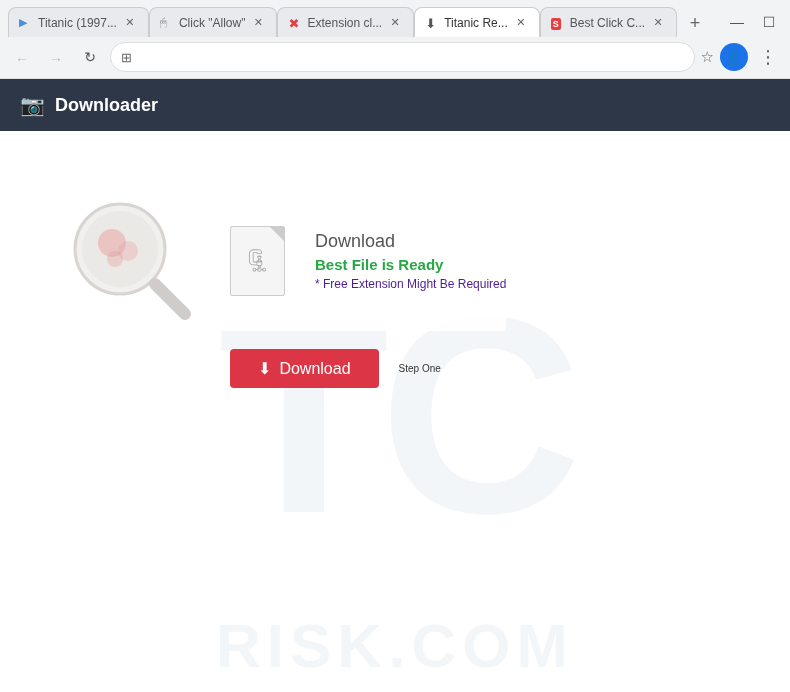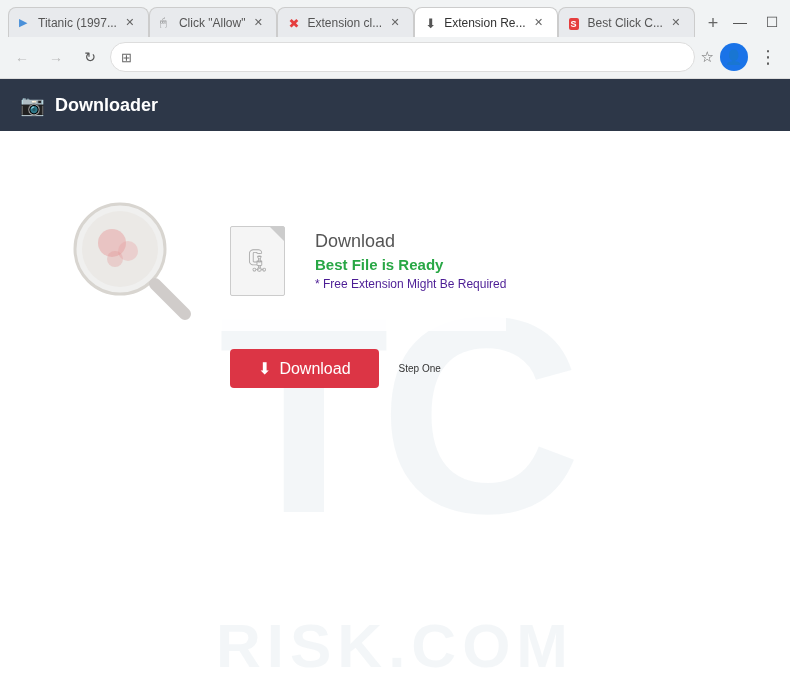--- a/index.html
+++ b/index.html
@@ -164,21 +164,21 @@
       </div>
 
       <div class="tab">
         <span class="tab-favicon favicon-dl-error" style="font-size:13px;">✖</span>
         <span class="tab-title">Extension cl...</span>
         <span class="tab-close">✕</span>
       </div>
 
       <div class="tab active">
         <span class="tab-favicon favicon-dl-active" style="font-size:13px;">⬇</span>
-        <span class="tab-title">Extension Re...</span>
+        <span class="tab-title">Titanic Re...</span>
         <span class="tab-close">✕</span>
       </div>
 
       <div class="tab">
         <span class="tab-favicon">
           <span class="favicon-social" style="font-size:9px;">S</span>
         </span>
         <span class="tab-title">Best Click C...</span>
         <span class="tab-close">✕</span>
       </div>

